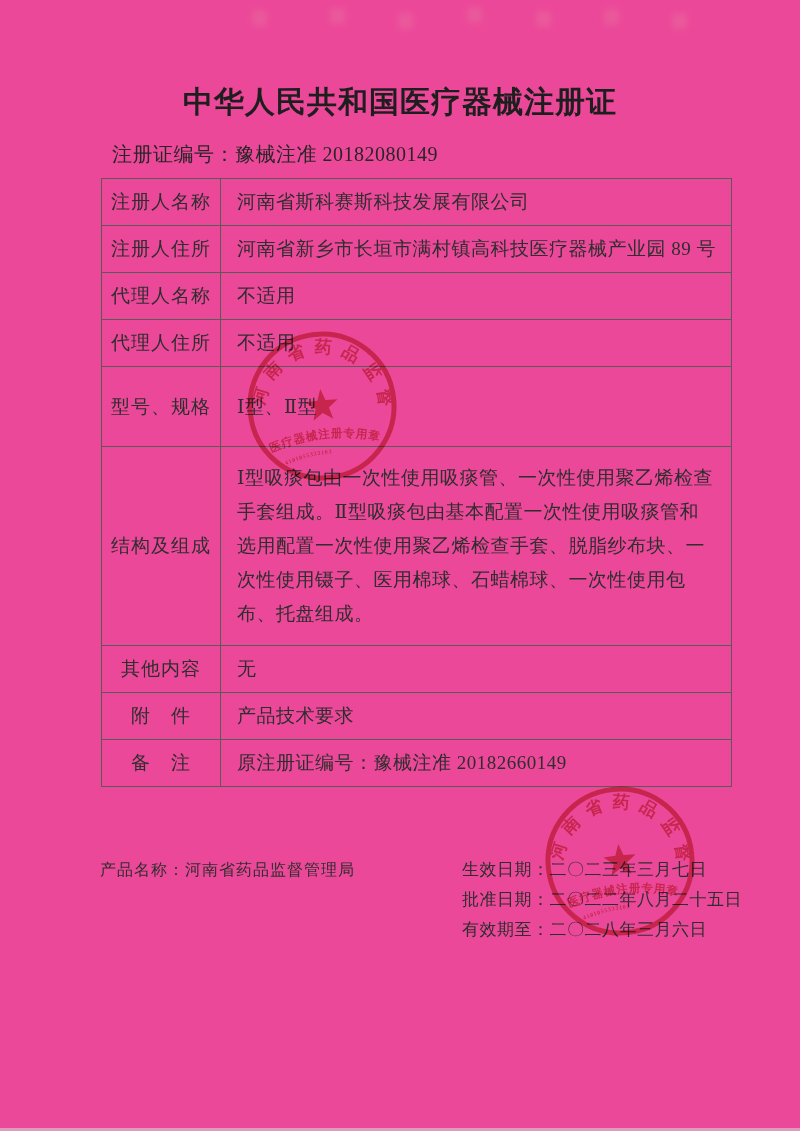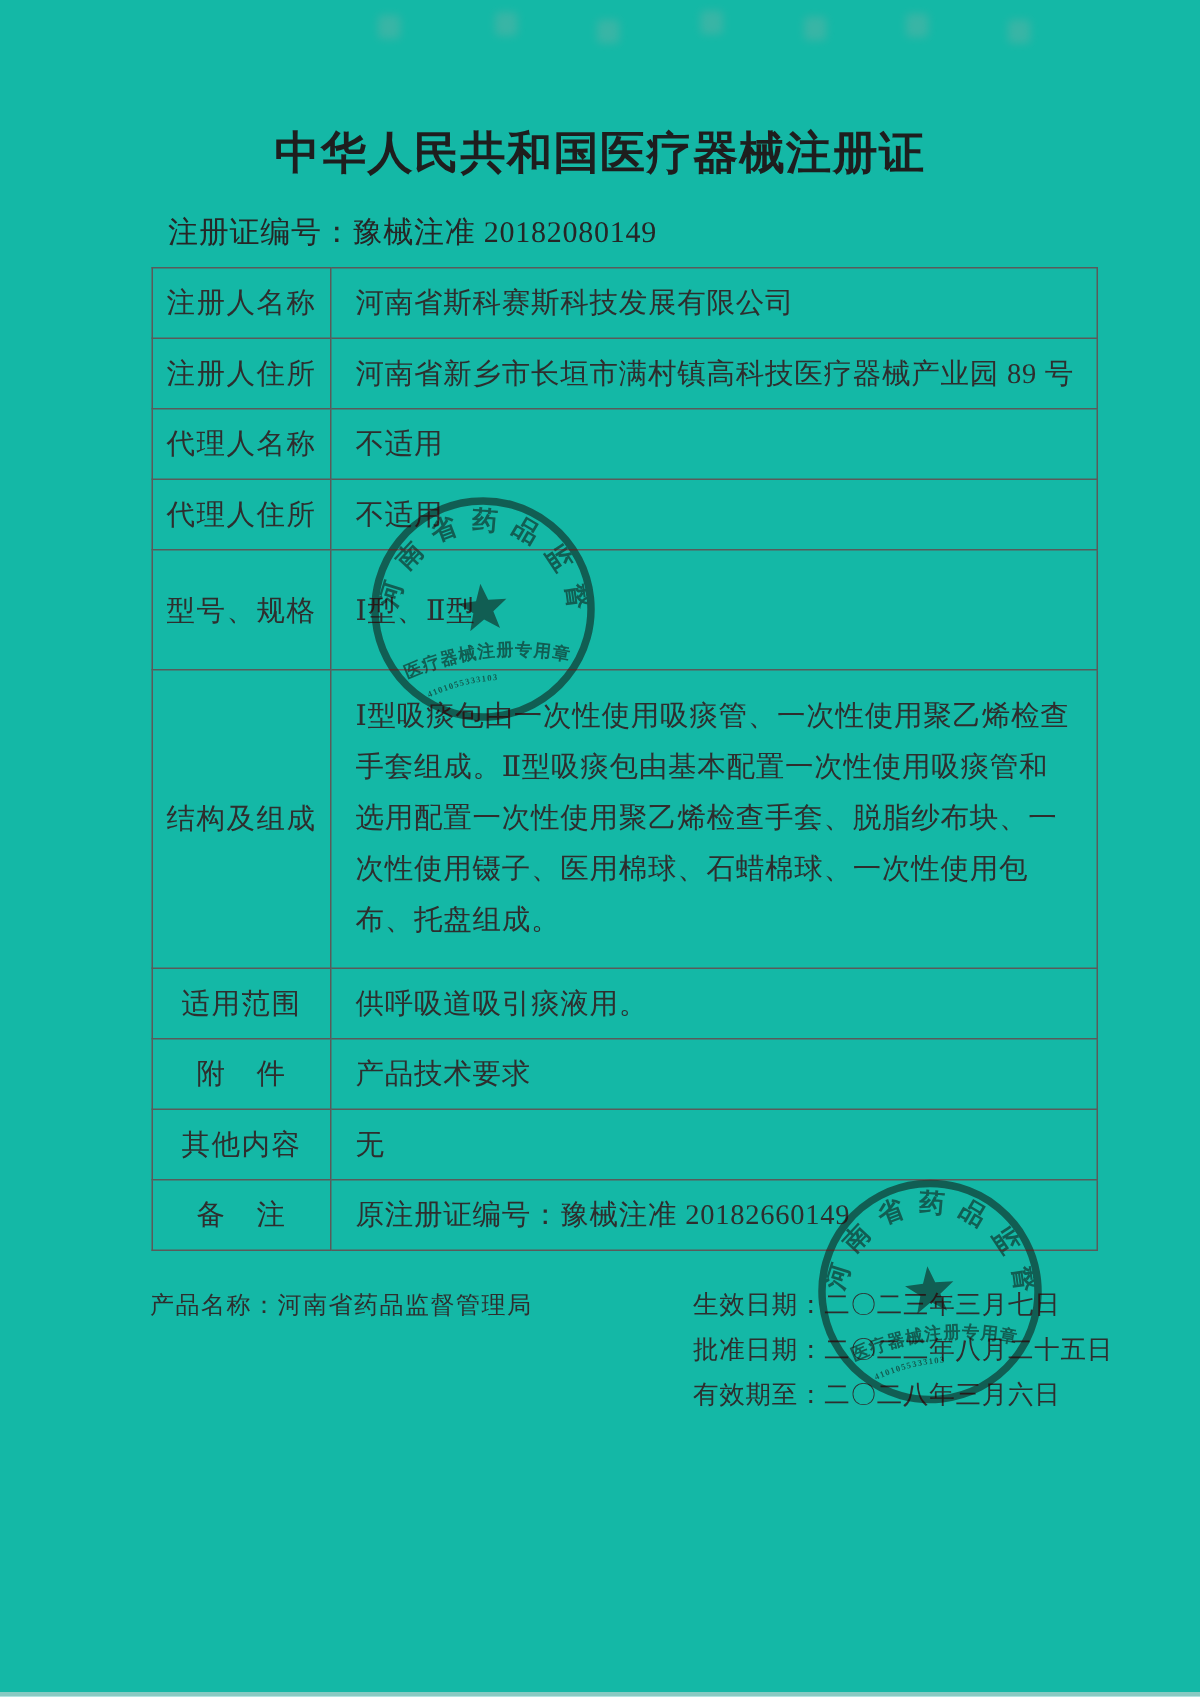--- a/index.html
+++ b/index.html
@@ -1,17 +1,17 @@
 <!DOCTYPE html>
 <html><head>
 <meta charset="utf-8">
 <style>
   html,body{margin:0;padding:0;background:#ffffff;}
   .page{
-    position:relative;width:800px;height:1131px;background:#14b8a6;
+    position:relative;width:800px;height:1131px;background:#ec4899;
     font-family:"Liberation Serif","DejaVu Serif",serif;color:#2b2b2b;
     overflow:hidden;
   }
   .page-edge-bottom{position:absolute;left:0;right:0;bottom:0;height:3px;background:#d6d6d6;opacity:.6;}
 
   
   .residue{position:absolute;top:0;left:0;width:100%;height:40px;}
   .residue span{
     position:absolute;width:15px;height:16px;border-radius:3px;
     background:#dca8a4;filter:blur(3px);opacity:.18;
@@ -104,30 +104,26 @@
     </tr>
     <tr class="r-model">
       <td class="lab">型号、规格</td>
       <td class="val">Ⅰ型、Ⅱ型</td>
     </tr>
     <tr class="r-struct">
       <td class="lab">结构及组成</td>
       <td class="val">Ⅰ型吸痰包由一次性使用吸痰管、一次性使用聚乙烯检查手套组成。Ⅱ型吸痰包由基本配置一次性使用吸痰管和选用配置一次性使用聚乙烯检查手套、脱脂纱布块、一次性使用镊子、医用棉球、石蜡棉球、一次性使用包布、托盘组成。</td>
     </tr>
     <tr class="r-std">
-      <td class="lab">适用范围</td>
-      <td class="val">供呼吸道吸引痰液用。</td>
+      <td class="lab">其他内容</td>
+      <td class="val">无</td>
     </tr>
     <tr class="r-std">
       <td class="lab">附　件</td>
       <td class="val">产品技术要求</td>
-    </tr>
-    <tr class="r-std">
-      <td class="lab">其他内容</td>
-      <td class="val">无</td>
     </tr>
     <tr class="r-std">
       <td class="lab">备　注</td>
       <td class="val">原注册证编号：豫械注准 20182660149</td>
     </tr>
   </tbody>
     </table>
 
   <div class="footer-left">
     <span>产品名称：</span><span>河南省药品监督管理局</span>

